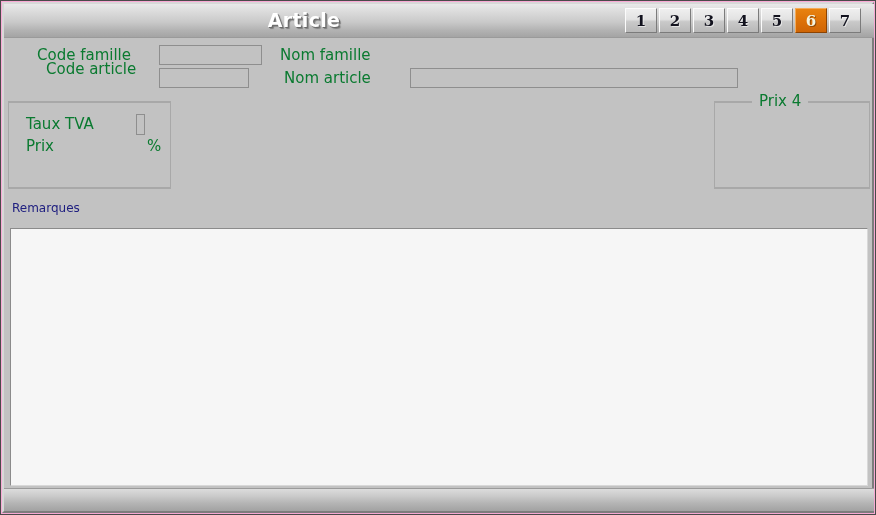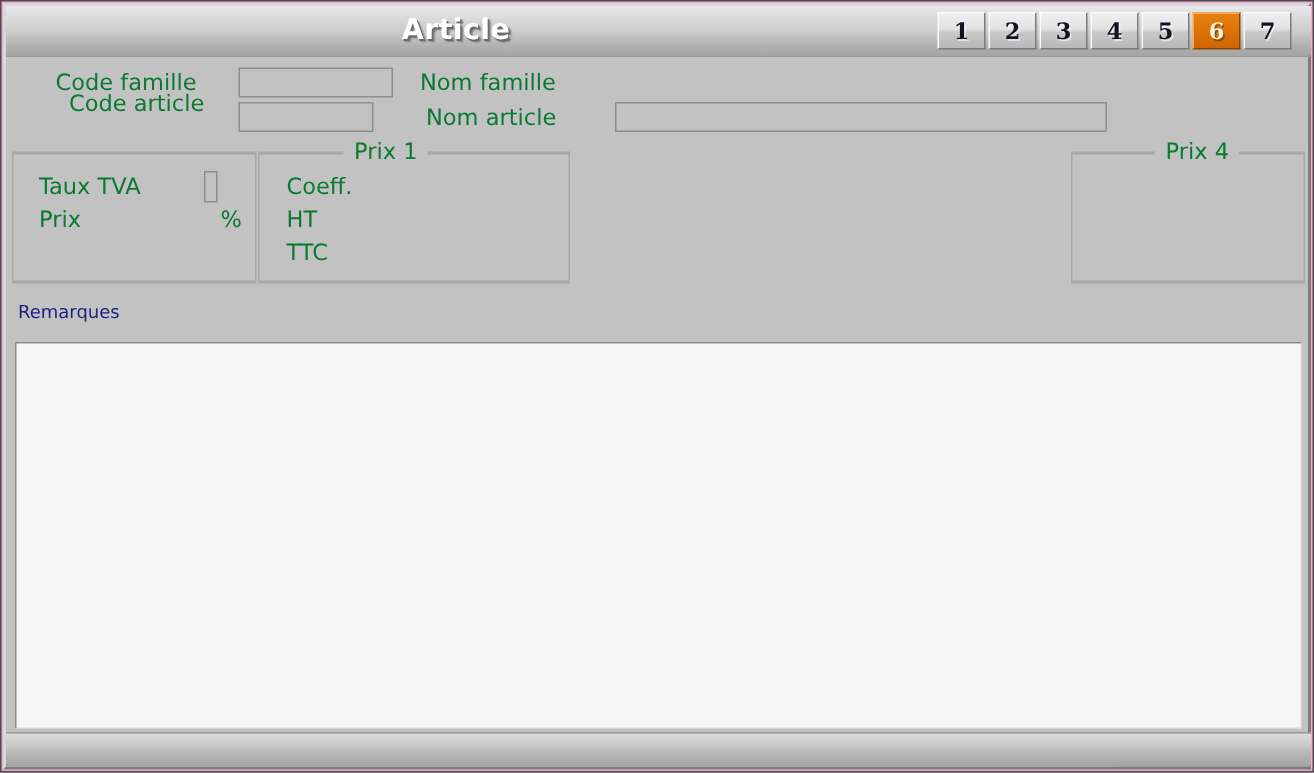--- a/index.html
+++ b/index.html
@@ -185,36 +185,25 @@
 
       <div class="panel" style="left:0px;width:163px;">
         <div class="panel-label" style="left:17px;top:12px;">Taux TVA</div>
         <div class="tva-narrow" style="left:127px;top:11px;width:9px;height:21px;"></div>
 
         <div class="panel-label" style="left:17px;top:34px;">Prix</div>
         <div class="panel-label" style="left:60px;top:34px;width:62px;text-align:right;"></div>
         <div class="panel-label" style="left:138px;top:34px;">%</div>
       </div>
 
-      <div class="panel" style="left:164px;width:208px;">
-        <div class="legend" style="left:56px;">Prix 1</div>
-        <div class="panel-label" style="left:18px;top:12px;">Coeff.</div>
-        <div class="panel-label" style="left:100px;top:12px;width:95px;text-align:right;"></div>
-
-        <div class="panel-label" style="left:18px;top:34px;">HT</div>
-        <div class="panel-label" style="left:100px;top:34px;width:95px;text-align:right;"></div>
-
-        <div class="panel-label" style="left:18px;top:56px;">TTC</div>
-        <div class="panel-label" style="left:100px;top:56px;width:95px;text-align:right;"></div>
-      </div>
 
 
 
       <div class="panel" style="left:706px;width:156px;">
-        <div class="legend" style="left:55px;text-align:center;">Prix 4</div>
+        <div class="legend" style="left:37px;text-align:center;">Prix 4</div>
       </div>
     </div>
 
     <div class="remarks-label">Remarques</div>
     <div class="remarks-box"></div>
   </div>
 
   <div class="statusbar"></div>
 </div>
 

